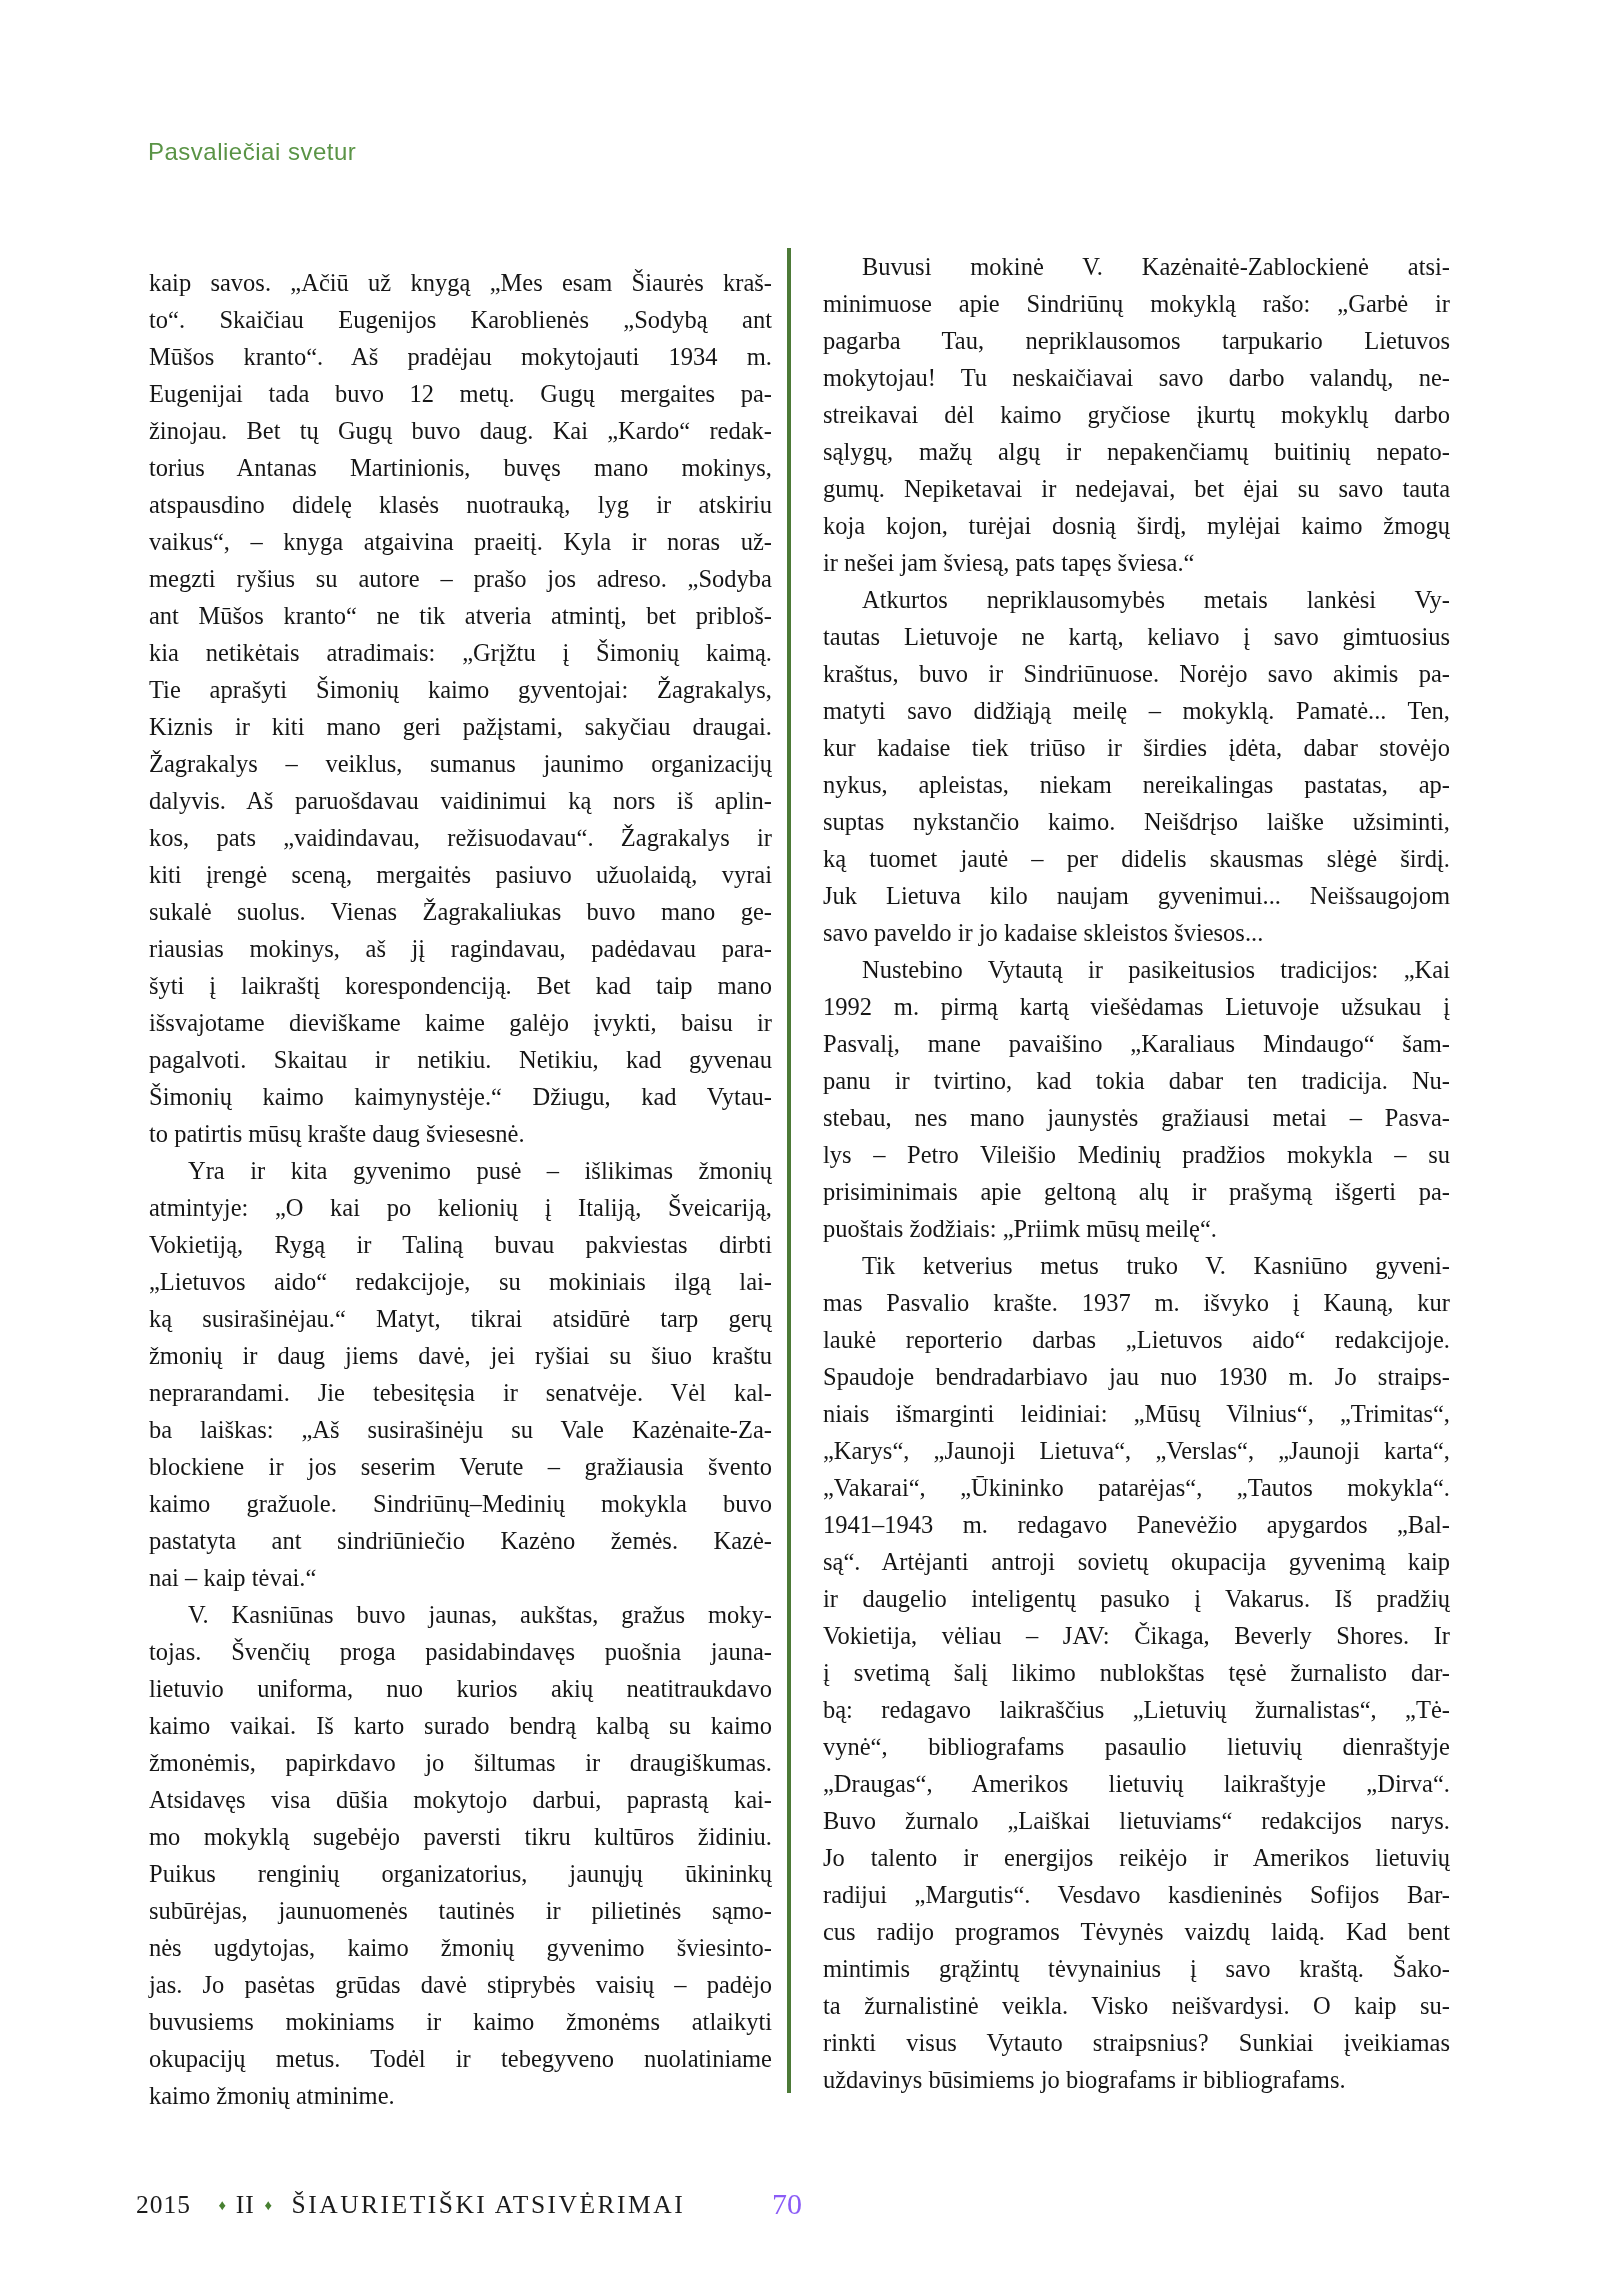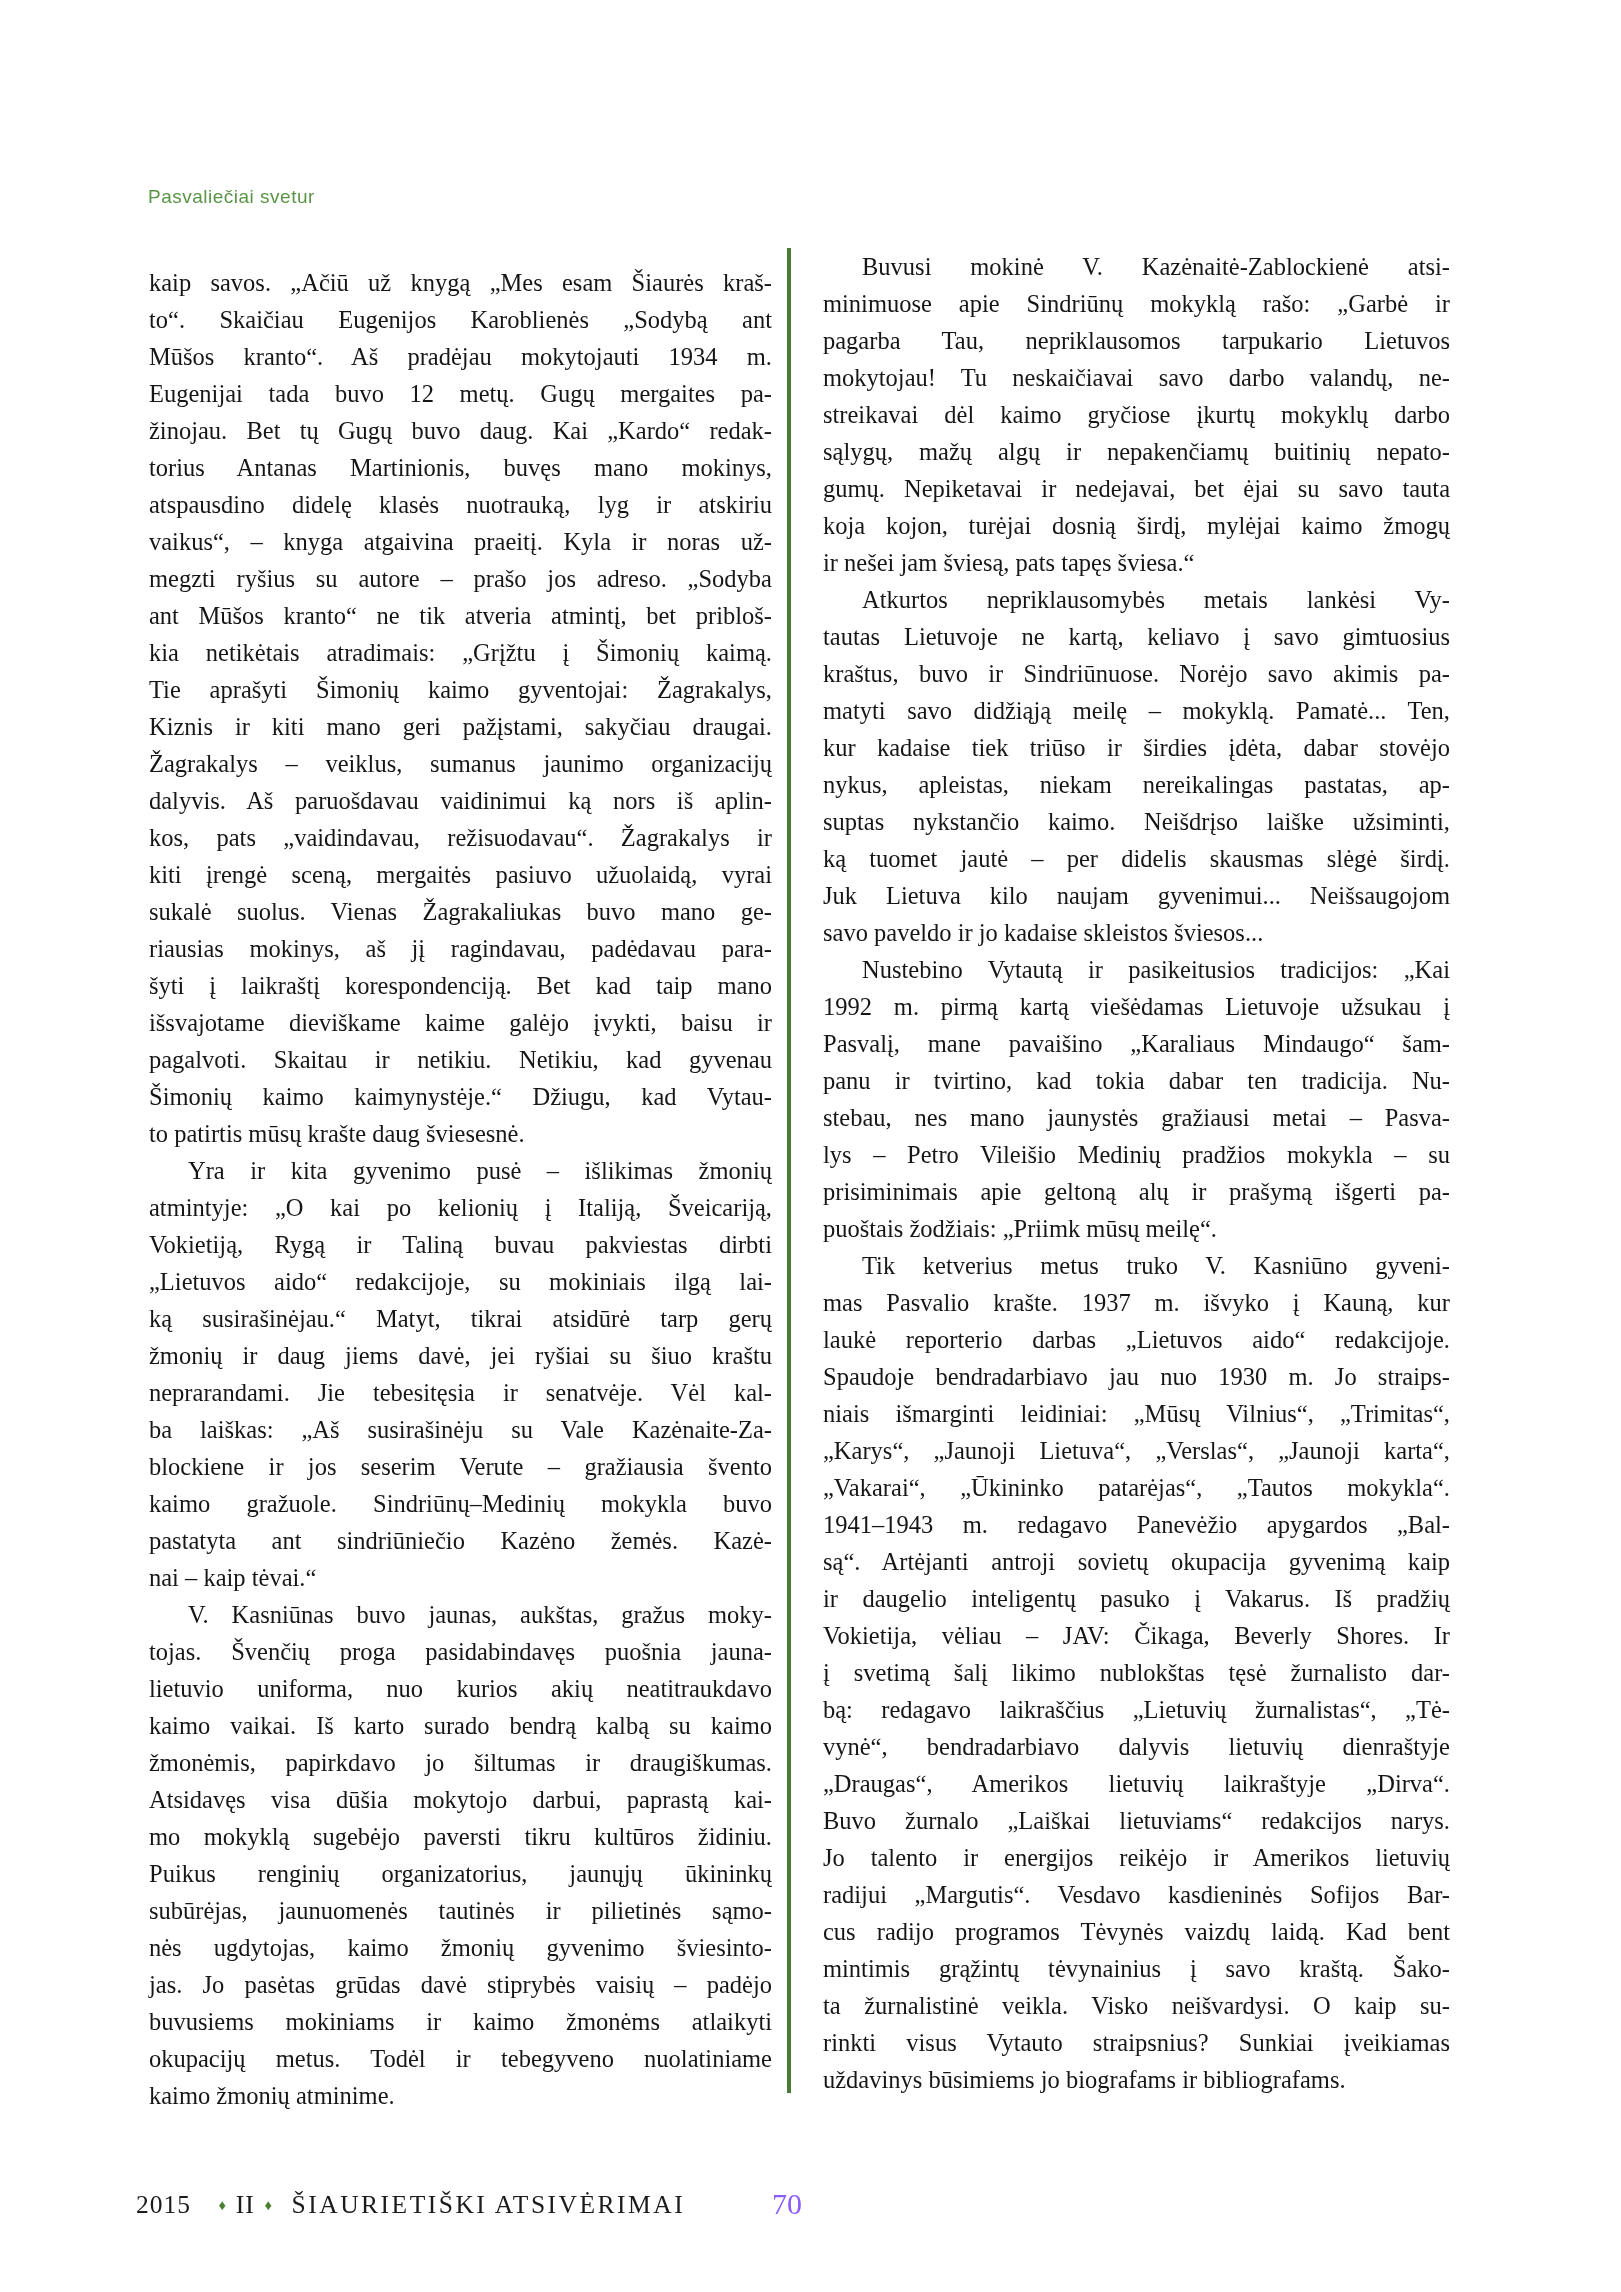--- a/index.html
+++ b/index.html
@@ -19,24 +19,23 @@
   .page {
     position: absolute;
     inset: 0;
     background: #ffffff;
   }
   .running-head {
     position: absolute;
     left: 148px;
     top: 138px;
     font-family: "Liberation Sans", "DejaVu Sans", sans-serif;
-    font-size: 19px;
+    font-size: 24px;
     letter-spacing: 0.5px;
     font-weight: 400;
-    margin-top: 48px;
   }
   .text-column {
     position: absolute;
     top: 248px;
     font-size: 24.5px;
     line-height: 37px;
   }
   #col-1 { left: 149px; width: 623px; margin-top: 16px; }
   #col-2 { left: 823px; width: 627px; }
   .line {
@@ -187,21 +186,21 @@
       <div class="line">Spaudoje bendradarbiavo jau nuo 1930 m. Jo straips-</div>
       <div class="line">niais išmarginti leidiniai: „Mūsų Vilnius“, „Trimitas“,</div>
       <div class="line">„Karys“, „Jaunoji Lietuva“, „Verslas“, „Jaunoji karta“,</div>
       <div class="line">„Vakarai“, „Ūkininko patarėjas“, „Tautos mokykla“.</div>
       <div class="line">1941–1943 m. redagavo Panevėžio apygardos „Bal-</div>
       <div class="line">są“. Artėjanti antroji sovietų okupacija gyvenimą kaip</div>
       <div class="line">ir daugelio inteligentų pasuko į Vakarus. Iš pradžių</div>
       <div class="line">Vokietija, vėliau – JAV: Čikaga, Beverly Shores. Ir</div>
       <div class="line">į svetimą šalį likimo nublokštas tęsė žurnalisto dar-</div>
       <div class="line">bą: redagavo laikraščius „Lietuvių žurnalistas“, „Tė-</div>
-      <div class="line">vynė“, bendradarbiavo dalyvis lietuvių dienraštyje</div>
+      <div class="line">vynė“, bibliografams pasaulio lietuvių dienraštyje</div>
       <div class="line">„Draugas“, Amerikos lietuvių laikraštyje „Dirva“.</div>
       <div class="line">Buvo žurnalo „Laiškai lietuviams“ redakcijos narys.</div>
       <div class="line">Jo talento ir energijos reikėjo ir Amerikos lietuvių</div>
       <div class="line">radijui „Margutis“. Vesdavo kasdieninės Sofijos Bar-</div>
       <div class="line">cus radijo programos Tėvynės vaizdų laidą. Kad bent</div>
       <div class="line">mintimis grąžintų tėvynainius į savo kraštą. Šako-</div>
       <div class="line">ta žurnalistinė veikla. Visko neišvardysi. O kaip su-</div>
       <div class="line">rinkti visus Vytauto straipsnius? Sunkiai įveikiamas</div>
       <div class="line last">uždavinys būsimiems jo biografams ir bibliografams.</div>
     </div>

